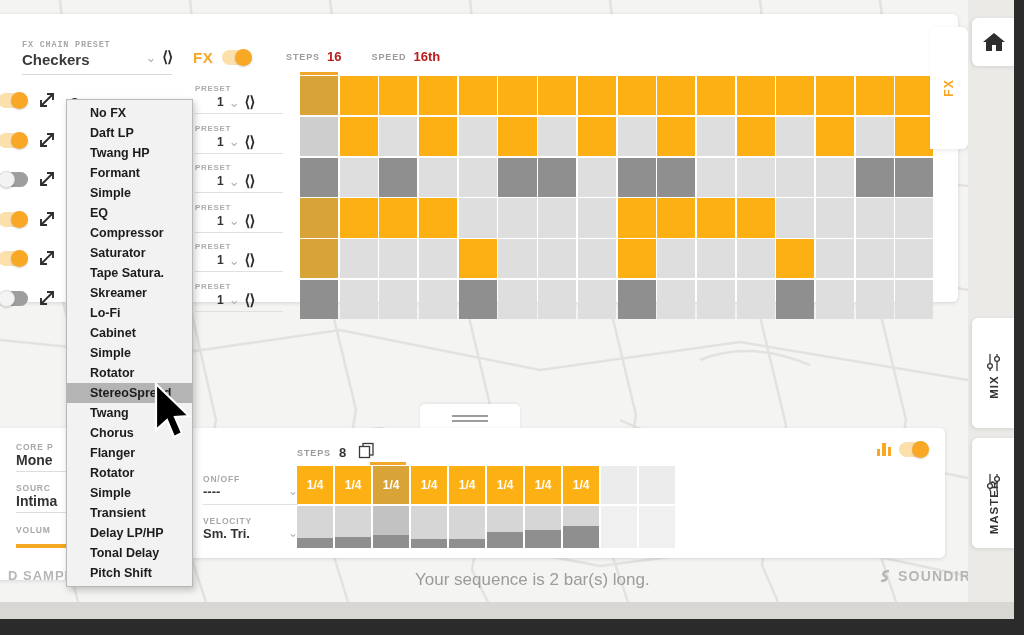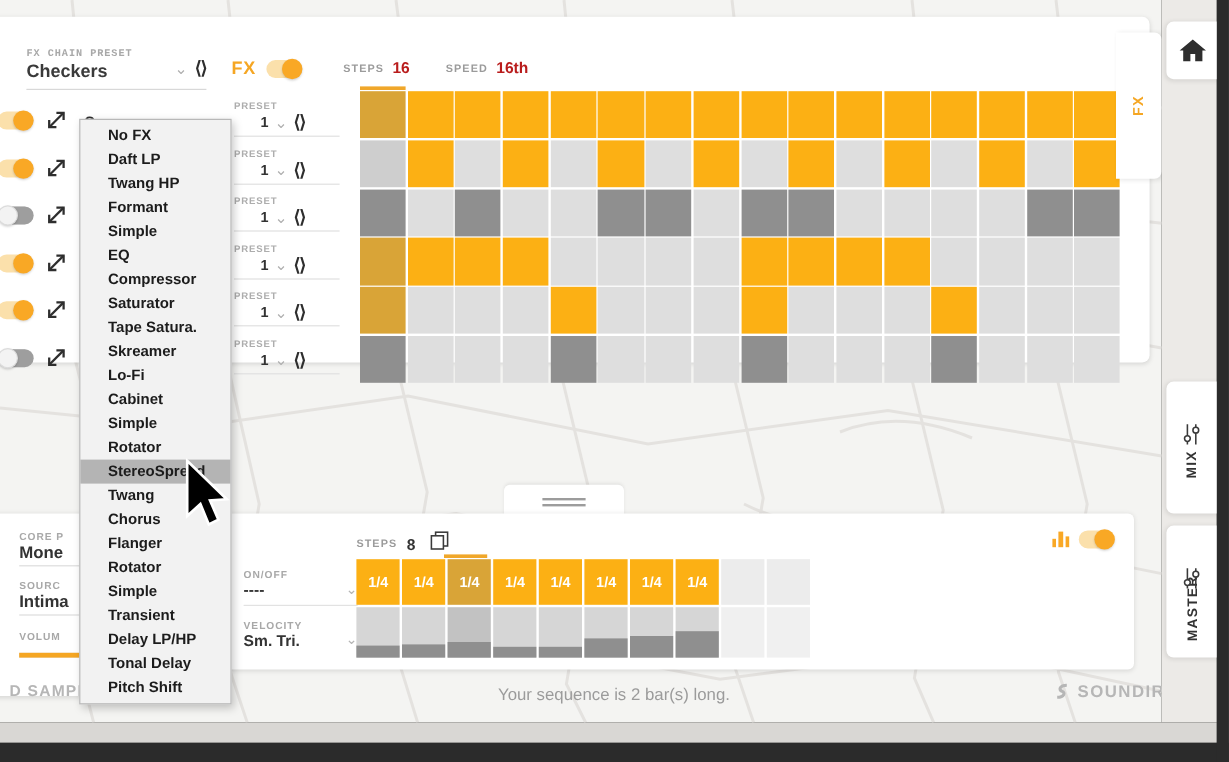--- a/index.html
+++ b/index.html
@@ -197,21 +197,21 @@
     box-shadow:-1px 1px 4px rgba(0,0,0,0.10);
     display:flex; flex-direction:column-reverse; align-items:center; justify-content:center; gap:10px;
   }
   .side-tab span { transform:rotate(-90deg); font-size:11.5px; font-weight:bold; color:#333; letter-spacing:1px; white-space:nowrap;}
   .home-btn {
     position:absolute; left:972px; top:18px; width:44px; height:48px;
     background:#fff; border-radius:6px 0 0 6px; box-shadow:-1px 1px 4px rgba(0,0,0,0.10);
     display:flex; align-items:center; justify-content:center;
   }
 
-  .status { position:absolute; left:415px; top:570px; font-size:14px; color:#9b9b9b; }
+  .status { position:absolute; left:415px; top:570px; font-size:17px; color:#9b9b9b; }
   .brand { position:absolute; left:878px; top:568px; display:flex; align-items:center; gap:5px; color:#b6b6b6;}
   .brand .bn { font-size:14px; font-weight:bold; letter-spacing:1.2px;}
   .sample-txt { position:absolute; left:8px; top:568px; font-size:13px; font-weight:bold; color:#b6b6b6; letter-spacing:1px;}
 
   
   .dropdown {
     position:absolute; left:66px; top:99px; width:127px;
     background:#f2f2f2; border:1px solid #b8b8b8;
     box-shadow:2px 3px 7px rgba(0,0,0,0.22);
     z-index:50; padding:3px 0;

